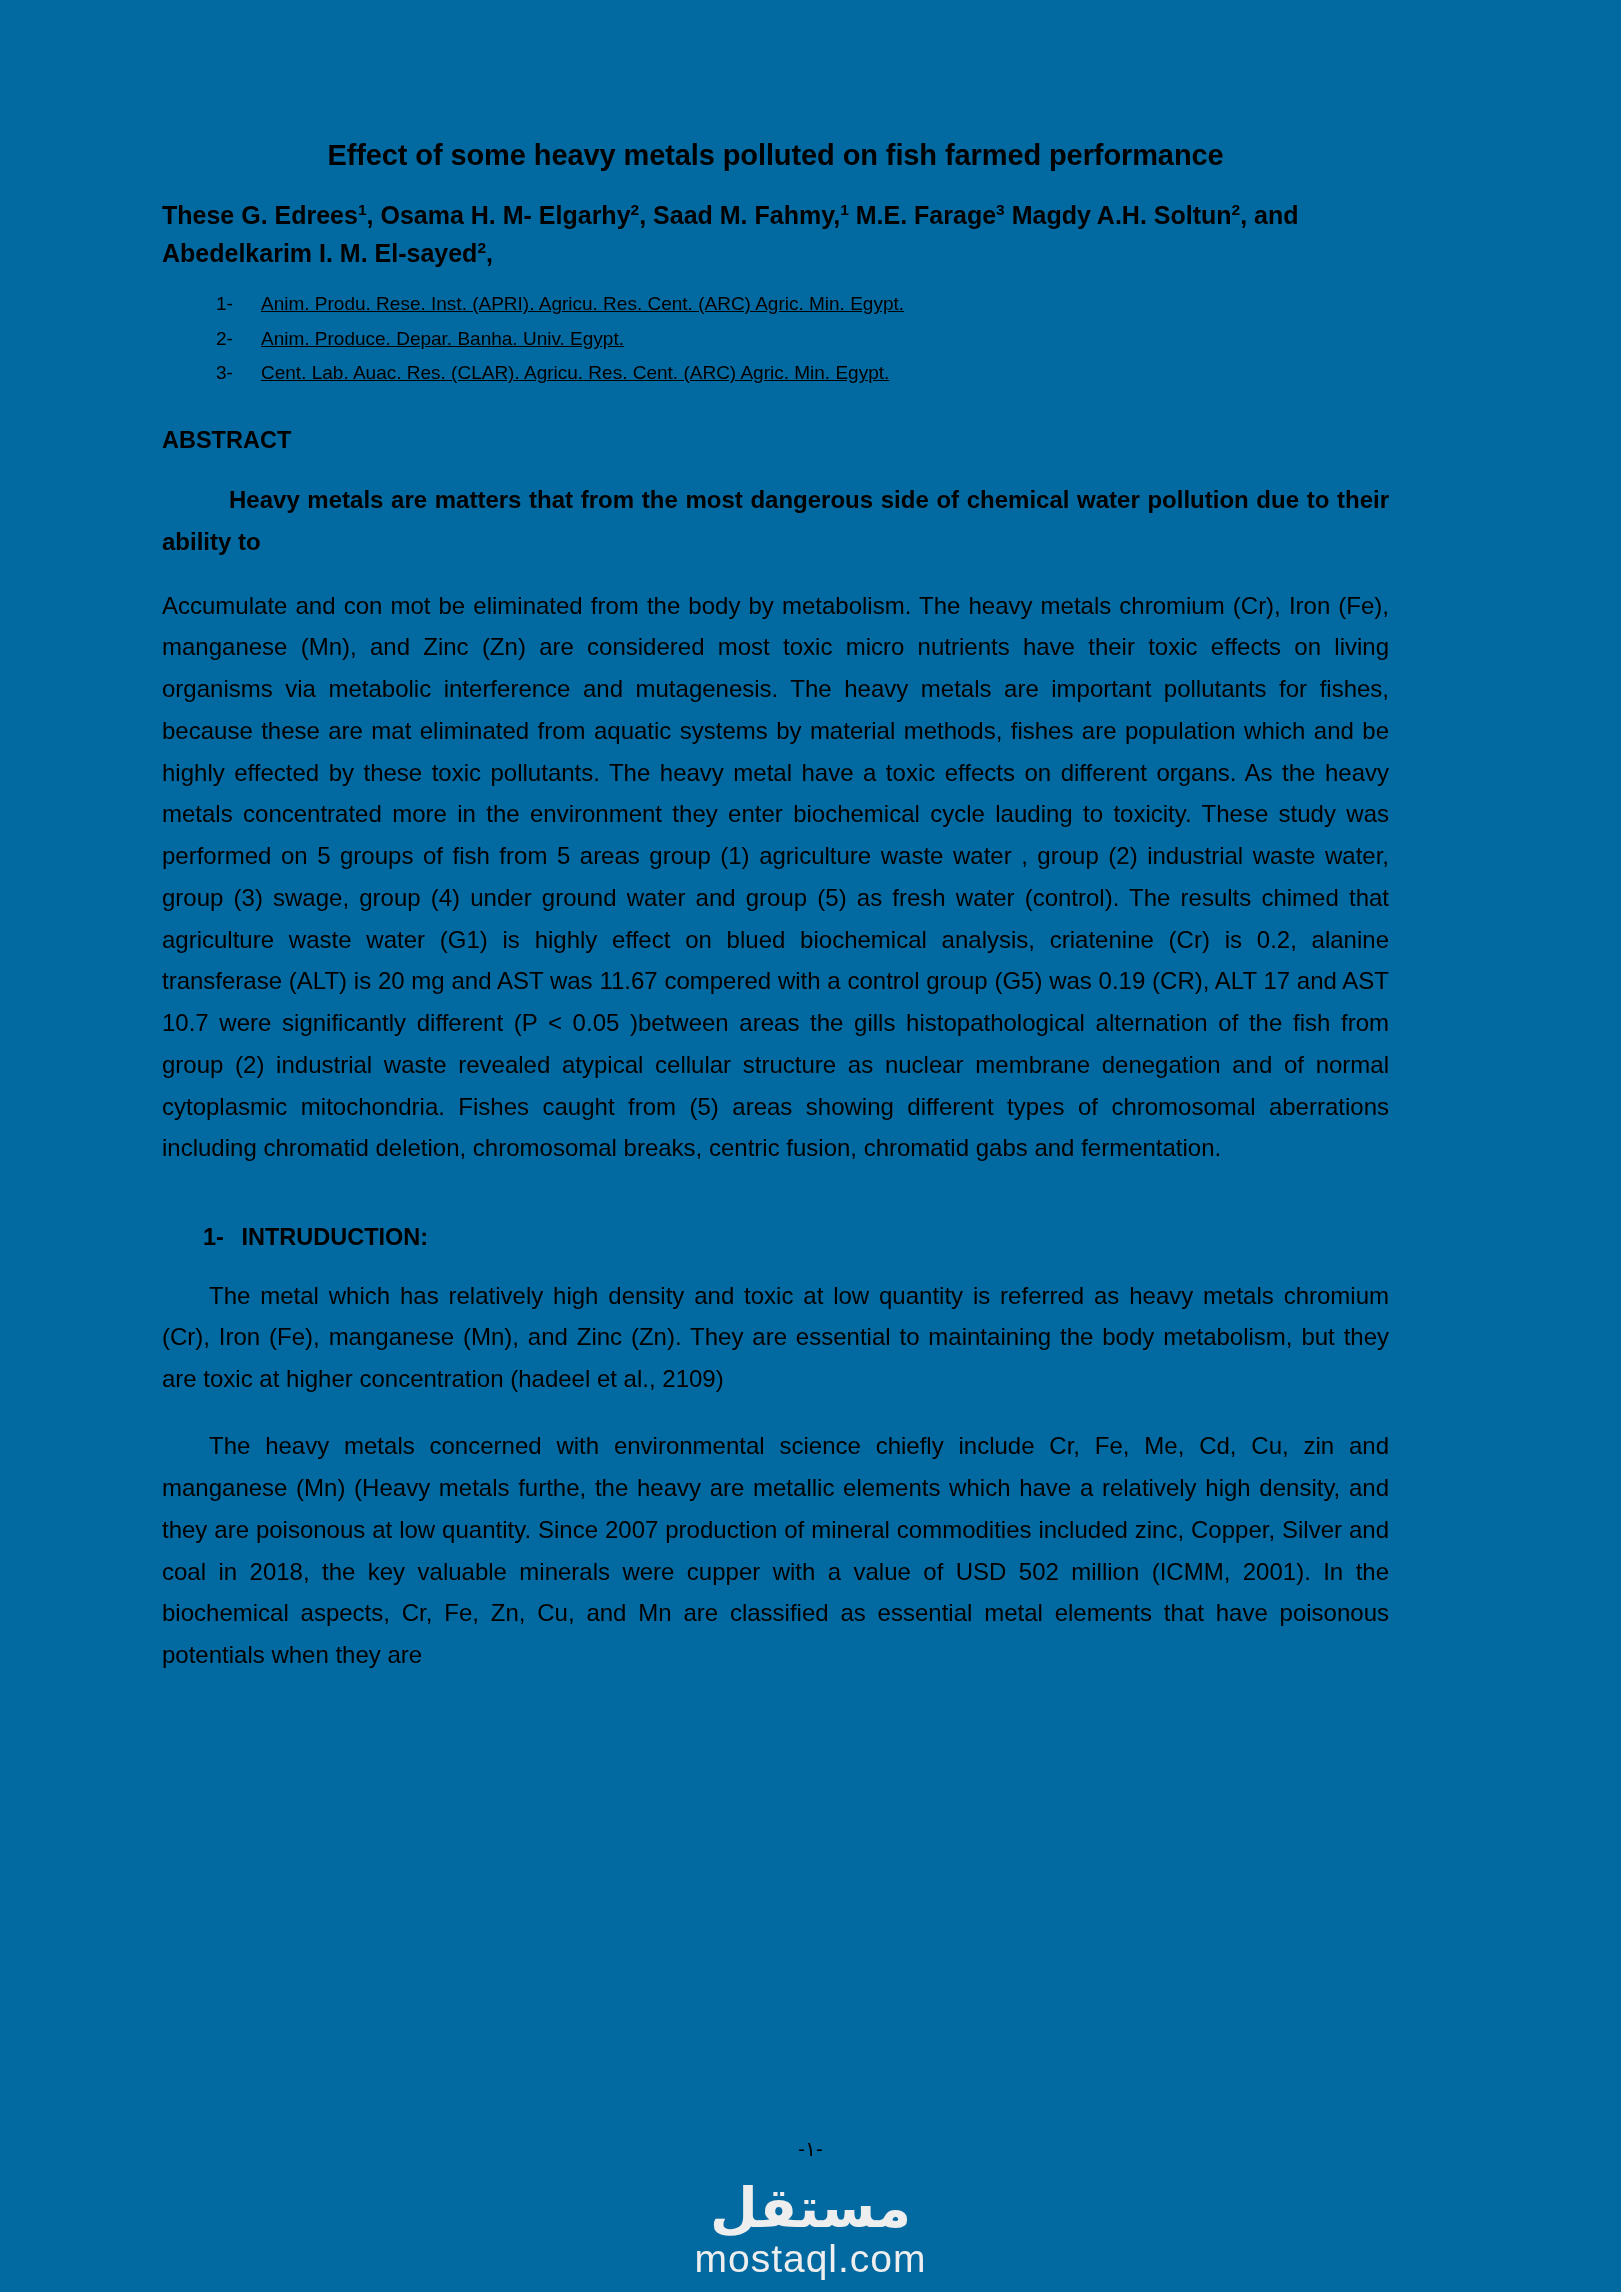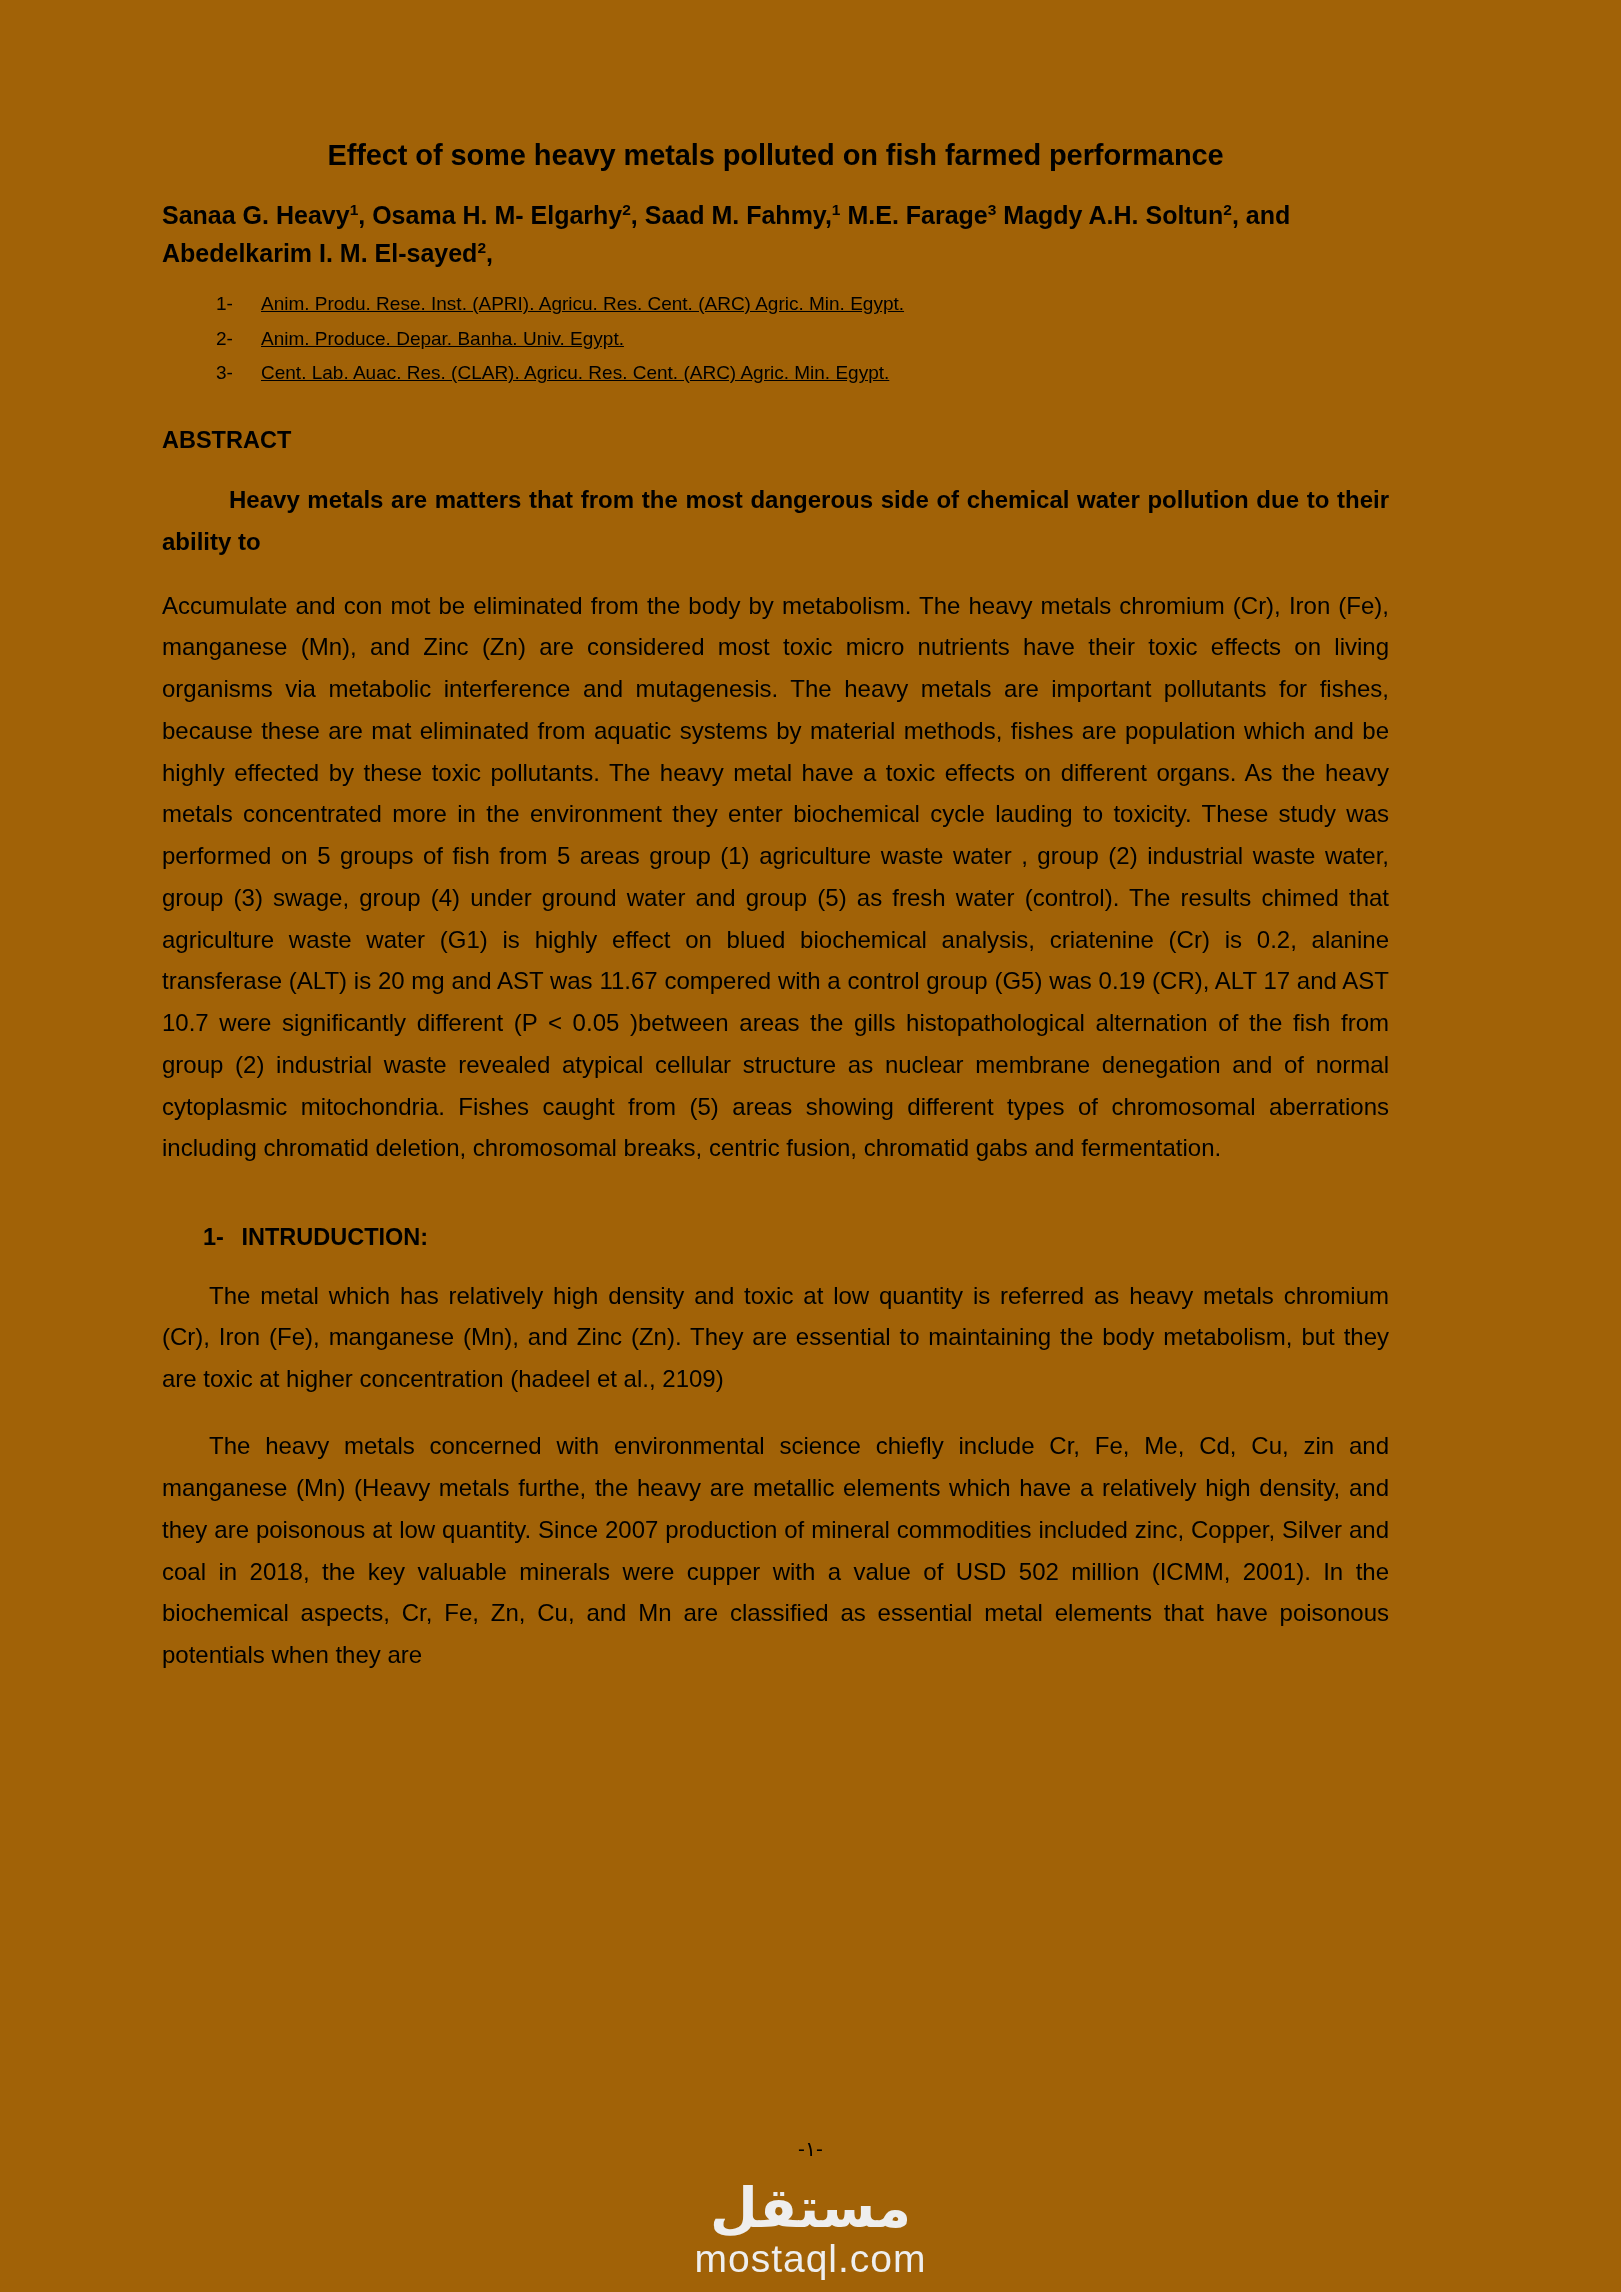--- a/index.html
+++ b/index.html
@@ -8,21 +8,21 @@
     background: #ffffff;
   }
   body {
     font-family: "Liberation Sans", sans-serif;
     color: #000000;
   }
   .page {
     position: relative;
     width: 1621px;
     height: 2293px;
-    background: #a16207;
+    background: #0369a1;
     overflow: hidden;
     box-sizing: border-box;
   }
   .content {
     position: absolute;
     left: 162px;
     top: 0;
     width: 1227px;
   }
 
@@ -157,21 +157,21 @@
 </head>
 <body>
 
 <div class="page">
 
   <div class="content">
 
     <h1 class="doc-title">Effect of some heavy metals polluted on fish  farmed performance</h1>
 
     <div class="authors">
-      <span>Sanaa G. Heavy</span><sup>1</sup><span>, </span><span>Osama H. M- Elgarhy</span><sup>2</sup><span>, </span><span>Saad M. Fahmy,</span><sup>1</sup><span> </span><span>M.E. Farage</span><sup>3</sup><span> </span><span>Magdy A.H. Soltun</span><sup>2</sup><span>, and </span><span>Abedelkarim I. M. El-sayed</span><sup>2</sup><span>,</span>
+      <span>These G. Edrees</span><sup>1</sup><span>, </span><span>Osama H. M- Elgarhy</span><sup>2</sup><span>, </span><span>Saad M. Fahmy,</span><sup>1</sup><span> </span><span>M.E. Farage</span><sup>3</sup><span> </span><span>Magdy A.H. Soltun</span><sup>2</sup><span>, and </span><span>Abedelkarim I. M. El-sayed</span><sup>2</sup><span>,</span>
     </div>
 
     <div class="affiliations">
       <div class="affil-row">
         <span class="affil-num">1-</span>
         <span class="affil-text">Anim. Produ. Rese. Inst. (APRI). Agricu. Res. Cent. (ARC) Agric. Min. Egypt.</span>
       </div>
       <div class="affil-row">
         <span class="affil-num">2-</span>
         <span class="affil-text">Anim. Produce. Depar. Banha. Univ. Egypt.</span>

